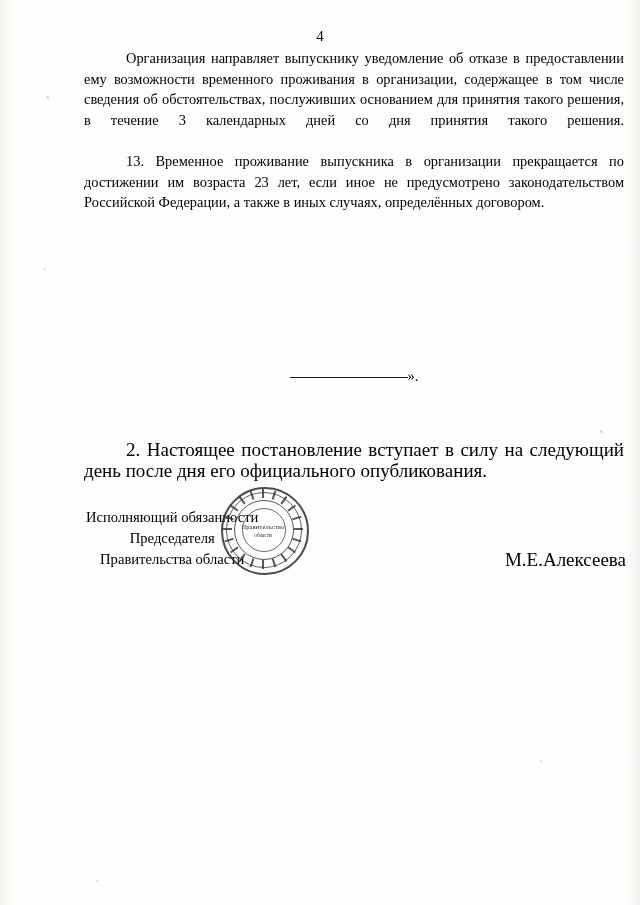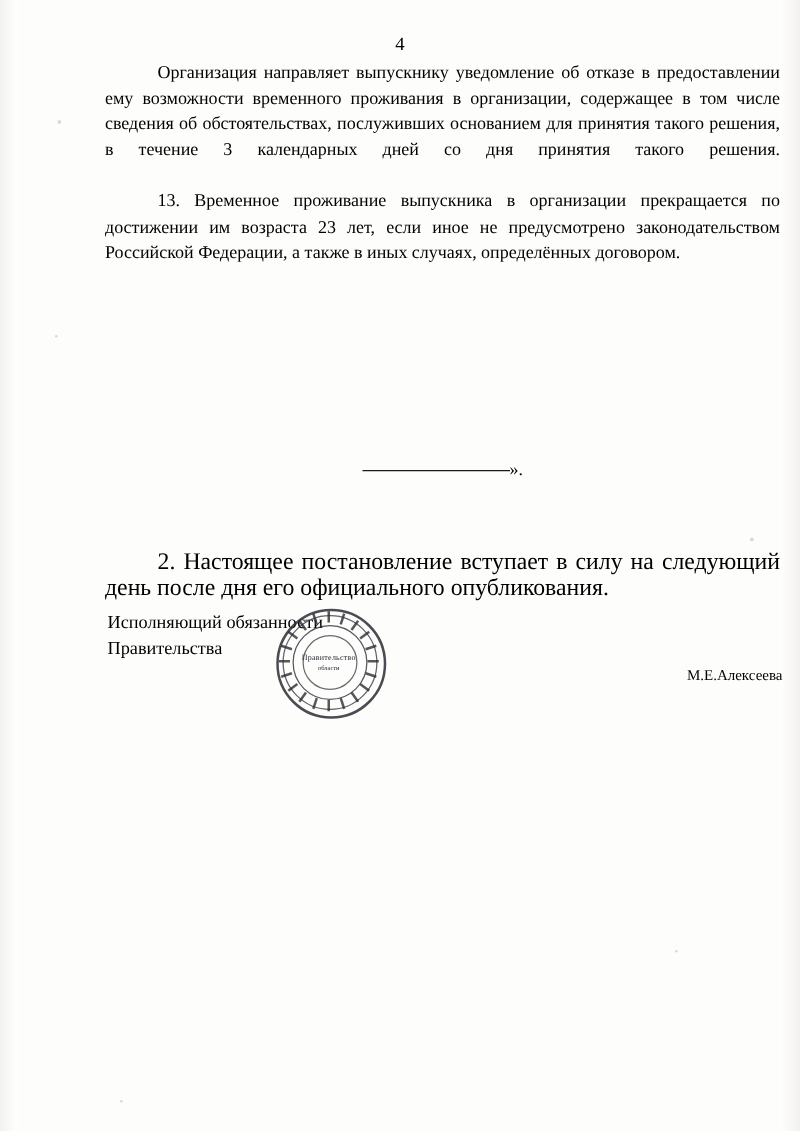--- a/index.html
+++ b/index.html
@@ -104,34 +104,35 @@
     margin: 0;
     text-indent: 42px;
   }
   .closing p:first-child::after {
     content: "";
     display: inline-block;
     width: 100%;
   }
   .signature {
     position: absolute;
-    top: 488px;
+    top: 507px;
     left: 86px;
     width: 540px;
     font-size: 14.6px;
     line-height: 21px;
+    text-align: center;
   }
   .sig-lines {
     float: left;
   }
   .sig-name {
     position: absolute;
     right: 0;
     top: 42px;
-    font-size: 12px;
+    font-size: 19px;
     white-space: nowrap;
   }
   
   .stamp {
     position: absolute;
     left: 221px;
     top: 487px;
     width: 88px;
     height: 88px;
     pointer-events: none;
@@ -221,21 +222,22 @@
     <span class="rule-line"></span><span>».</span>
   </div>
 
   <div class="closing">
     <p class="noj">2. Настоящее постановление вступает в силу на следующий день после дня его официального опубликования.</p>
   </div>
 
   <div class="signature">
     <div class="sig-lines">
       <div>Исполняющий обязанности</div>
-      <div>Правительства</div>
+      <div>Председателя</div>
+      <div>Правительства области</div>
     </div>
     <div class="sig-name">М.Е.Алексеева</div>
   </div>
 
   <div class="stamp">
     <div class="ring-outer"></div>
     <div class="ring-mid"></div>
     <div class="ring-inner"></div>
     <div class="ring-core"></div>
     <div class="tick" style="transform:rotate(0deg);"></div>

